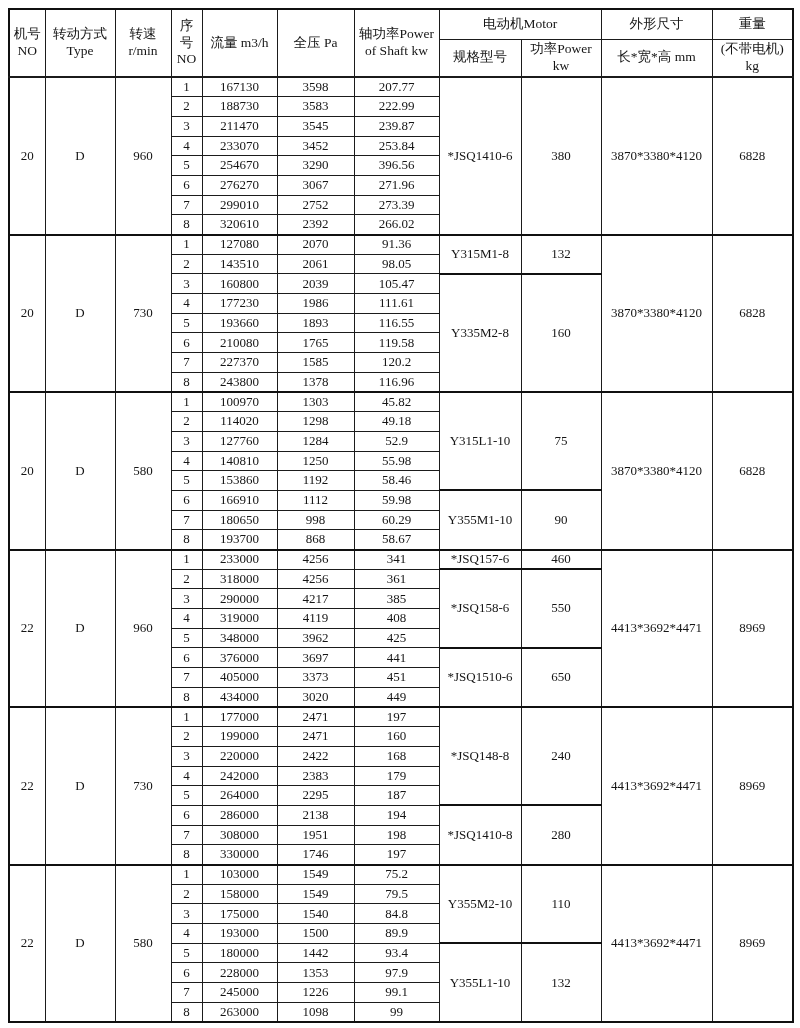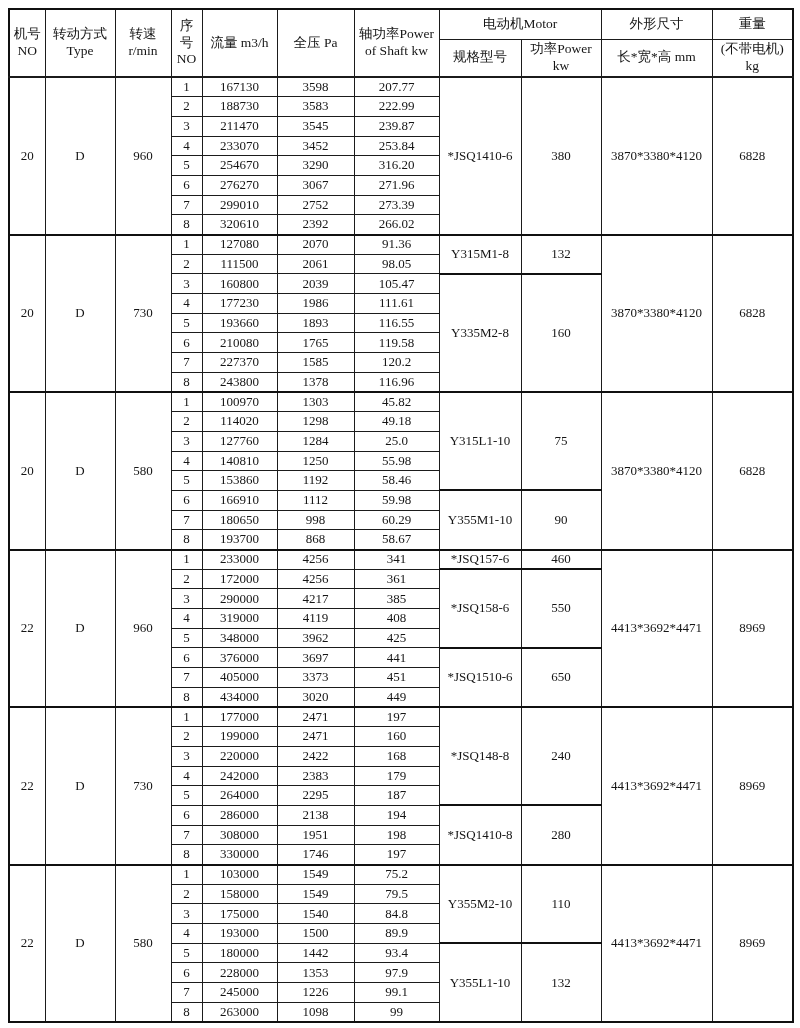--- a/index.html
+++ b/index.html
@@ -134,21 +134,21 @@
       <tr>
         <td>4</td>
         <td>233070</td>
         <td>3452</td>
         <td>253.84</td>
       </tr>
       <tr>
         <td>5</td>
         <td>254670</td>
         <td>3290</td>
-        <td>316.20</td>
+        <td>396.56</td>
       </tr>
       <tr>
         <td>6</td>
         <td>276270</td>
         <td>3067</td>
         <td>271.96</td>
       </tr>
       <tr>
         <td>7</td>
         <td>299010</td>
@@ -169,21 +169,21 @@
         <td>127080</td>
         <td>2070</td>
         <td>91.36</td>
         <td rowspan="2">Y315M1-8</td>
         <td rowspan="2">132</td>
         <td rowspan="8">3870*3380*4120</td>
         <td rowspan="8">6828</td>
       </tr>
       <tr>
         <td>2</td>
-        <td>111500</td>
+        <td>143510</td>
         <td>2061</td>
         <td>98.05</td>
       </tr>
       <tr>
         <td>3</td>
         <td>160800</td>
         <td>2039</td>
         <td>105.47</td>
         <td rowspan="6" class="seg-start">Y335M2-8</td>
         <td rowspan="6" class="seg-start">160</td>
@@ -234,21 +234,21 @@
       <tr>
         <td>2</td>
         <td>114020</td>
         <td>1298</td>
         <td>49.18</td>
       </tr>
       <tr>
         <td>3</td>
         <td>127760</td>
         <td>1284</td>
-        <td>25.0</td>
+        <td>52.9</td>
       </tr>
       <tr>
         <td>4</td>
         <td>140810</td>
         <td>1250</td>
         <td>55.98</td>
       </tr>
       <tr>
         <td>5</td>
         <td>153860</td>
@@ -283,21 +283,21 @@
         <td>233000</td>
         <td>4256</td>
         <td>341</td>
         <td>*JSQ157-6</td>
         <td>460</td>
         <td rowspan="8">4413*3692*4471</td>
         <td rowspan="8">8969</td>
       </tr>
       <tr>
         <td>2</td>
-        <td>172000</td>
+        <td>318000</td>
         <td>4256</td>
         <td>361</td>
         <td rowspan="4" class="seg-start">*JSQ158-6</td>
         <td rowspan="4" class="seg-start">550</td>
       </tr>
       <tr>
         <td>3</td>
         <td>290000</td>
         <td>4217</td>
         <td>385</td>

